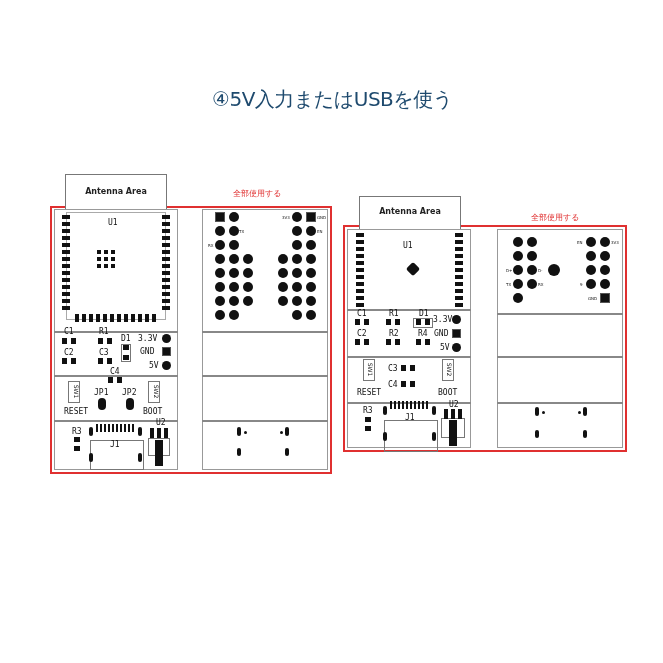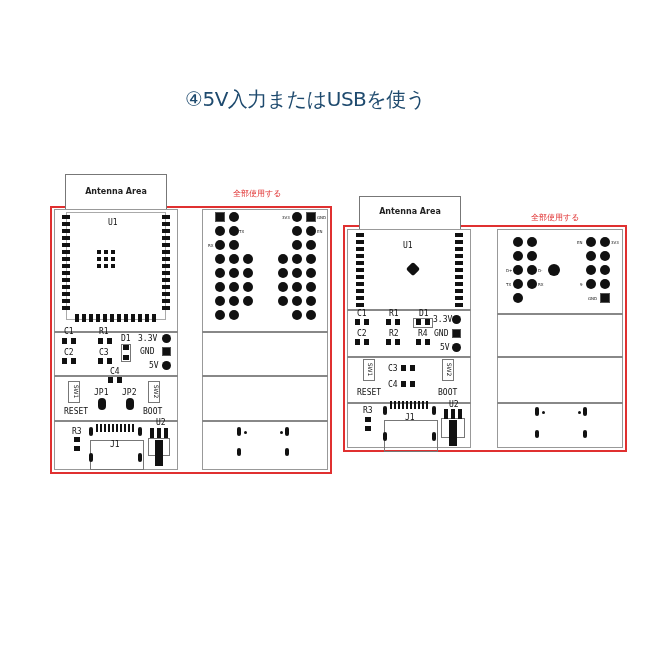--- a/index.html
+++ b/index.html
@@ -1,17 +1,17 @@
 <!DOCTYPE html>
 <html><head>
 <meta charset="utf-8">
 <style>
   html,body{margin:0;padding:0;background:#fff;}
   body{width:663px;height:663px;position:relative;overflow:hidden;font-family:"DejaVu Sans","Liberation Sans",sans-serif;}
-  .abs{position:absolute;}
+  .abs{position:absolute;margin-left:27px;}
   .title{left:185px;top:86px;font-size:20px;color:#1e4a6e;letter-spacing:-0.5px;font-family:"DejaVu Sans",sans-serif;}
   .redbox{position:absolute;border:2px solid #e03030;box-sizing:border-box;}
   .redlabel{position:absolute;font-size:8px;color:#e03030;}
   .panel{position:absolute;border:1.5px solid #999;box-sizing:border-box;background:#fff;}
   .ant{position:absolute;border:1px solid #777;box-sizing:border-box;background:#fff;font-size:8px;font-weight:bold;color:#222;text-align:center;}
   .hline{position:absolute;height:1.5px;background:#888;}
   .pad{position:absolute;background:#111;}
   .dot{position:absolute;background:#111;border-radius:50%;}
   .sq{position:absolute;background:#111;border:1px solid #555;box-sizing:border-box;}
   .lbl{position:absolute;font-size:8px;color:#111;white-space:nowrap;font-family:"DejaVu Sans Mono",monospace;}

